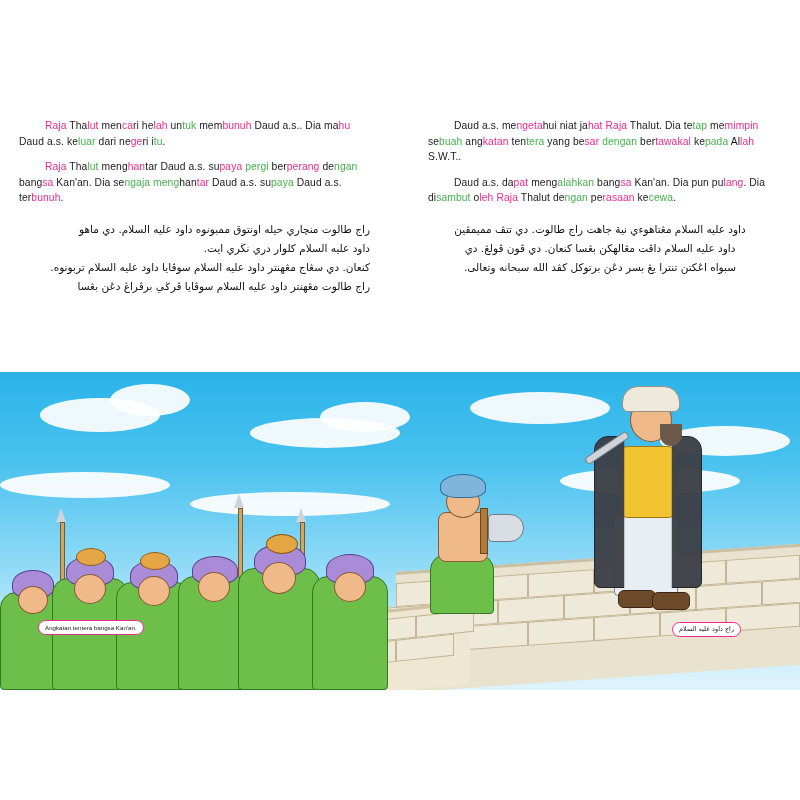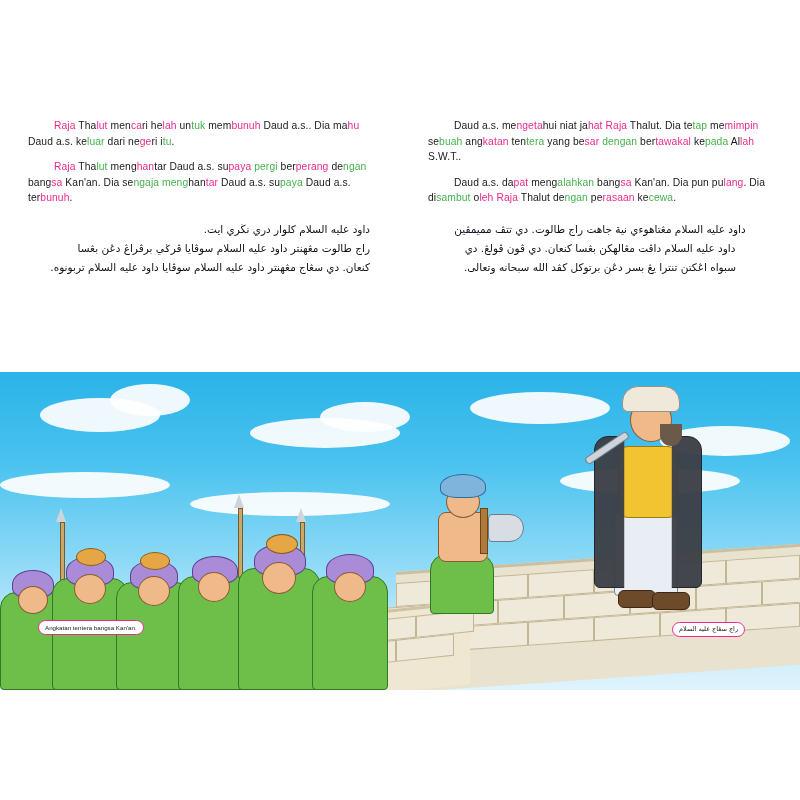--- a/index.html
+++ b/index.html
@@ -27,21 +27,21 @@
     width: 800px;
     height: 250px;
     display: flex;
     flex-direction: row;
   }
   .col {
     width: 50%;
     box-sizing: border-box;
     padding: 0 26px;
   }
-  .col.left { padding-left: 28px; padding-right: 22px; }
+  .col.left { padding-left: 19px; padding-right: 22px; }
   .col.right { padding-left: 28px; padding-right: 28px; }
 
   .para {
     font-size: 10.3px;
     line-height: 15.5px;
     color: #1a1a1a;
     margin: 0 0 10px 0;
     text-indent: 26px;
     letter-spacing: 0.1px;
   }
@@ -186,23 +186,24 @@
   <div class="spread-text">
 
     <div class="col left">
       <p class="para">
         <span class="hl-pink">Raja</span> Tha<span class="hl-pink">lut</span> men<span class="hl-pink">ca</span>ri he<span class="hl-pink">lah</span> un<span class="hl-green">tuk</span> mem<span class="hl-pink">bunuh</span> Daud a.s.. Dia ma<span class="hl-pink">hu</span> Daud a.s. ke<span class="hl-green">luar</span> dari ne<span class="hl-pink">ge</span>ri i<span class="hl-green">tu</span>.
       </p>
       <p class="para">
         <span class="hl-pink">Raja</span> Tha<span class="hl-green">lut</span> meng<span class="hl-pink">han</span>tar Daud a.s. su<span class="hl-pink">paya</span> <span class="hl-green">pergi</span> ber<span class="hl-pink">perang</span> de<span class="hl-green">ngan</span> bang<span class="hl-pink">sa</span> Kan'an. Dia se<span class="hl-green">ngaja</span> <span class="hl-green">meng</span>han<span class="hl-pink">tar</span> Daud a.s. su<span class="hl-green">paya</span> Daud a.s. ter<span class="hl-pink">bunuh</span>.
       </p>
       <div class="jawi-block left-block">
+        <div class="jawi-line">راج طالوت منچاري حيله اونتوق ممبونوه داود عليه السلام. دي ماهو</div>
         <div class="jawi-line">داود عليه السلام کلوار دري نڬري ايت.</div>
+        <div class="jawi-line">کنعان. دي سڠاج مڠهنتر داود عليه السلام سوڤايا داود عليه السلام تربونوه.</div>
         <div class="jawi-line">راج طالوت مڠهنتر داود عليه السلام سوڤايا ڤرݢي برڤراڠ دڠن بڠسا</div>
-        <div class="jawi-line">کنعان. دي سڠاج مڠهنتر داود عليه السلام سوڤايا داود عليه السلام تربونوه.</div>
       </div>
     </div>
 
     <div class="col right">
       <p class="para">
         Daud a.s. me<span class="hl-pink">ngeta</span>hui niat ja<span class="hl-pink">hat</span> <span class="hl-pink">Raja</span> Thalut. Dia te<span class="hl-green">tap</span> me<span class="hl-pink">mimpin</span> se<span class="hl-green">buah</span> ang<span class="hl-pink">katan</span> ten<span class="hl-green">tera</span> yang be<span class="hl-pink">sar</span> <span class="hl-green">dengan</span> ber<span class="hl-pink">tawakal</span> ke<span class="hl-green">pada</span> Al<span class="hl-pink">lah</span> S.W.T..
       </p>
       <p class="para">
         Daud a.s. da<span class="hl-pink">pat</span> meng<span class="hl-green">alahkan</span> bang<span class="hl-pink">sa</span> Kan'an. Dia pun pu<span class="hl-pink">lang</span>. Dia di<span class="hl-green">sambut</span> o<span class="hl-pink">leh</span> <span class="hl-pink">Raja</span> Thalut de<span class="hl-green">ngan</span> pe<span class="hl-pink">rasaan</span> ke<span class="hl-green">cewa</span>.
       </p>
@@ -314,16 +315,16 @@
       <div style="position:absolute; left:-2px; top:52px; width:106px; height:150px; background:#3c3f46; border:1.6px solid #1d2025; border-radius:14px 14px 6px 6px; opacity:0.96; clip-path: polygon(0 0, 28% 0, 28% 100%, 0 100%, 0 0, 100% 0, 100% 100%, 72% 100%, 72% 0, 100% 0);"></div>
       <div class="head" style="left:34px; top:14px; width:40px; height:42px;"></div>
       <div style="position:absolute; left:26px; top:2px; width:56px; height:24px; background:#efe9dc; border:1.6px solid #9a9184; border-radius:16px 16px 6px 6px;"></div>
       <div style="position:absolute; left:64px; top:40px; width:22px; height:22px; background:#6b5a4a; border-radius:0 0 12px 12px;"></div>
       <div style="position:absolute; left:-14px; top:60px; width:48px; height:6px; background:#cfd4da; border:1.4px solid #78818b; transform:rotate(-34deg); border-radius:3px;"></div>
       <div style="position:absolute; left:22px; top:206px; width:36px; height:16px; background:#6d4b2a; border:1.4px solid #3d2714; border-radius:6px;"></div>
       <div style="position:absolute; left:56px; top:208px; width:36px; height:16px; background:#6d4b2a; border:1.4px solid #3d2714; border-radius:6px;"></div>
     </div>
 
     <div class="label-box label-left">Angkatan tentera bangsa Kan'an.</div>
-    <div class="label-box label-right jawi">راج سڠاج عليه السلام</div>
+    <div class="label-box label-right jawi">راج داود عليه السلام</div>
   </div>
 
 </div>
 
 </body></html>

